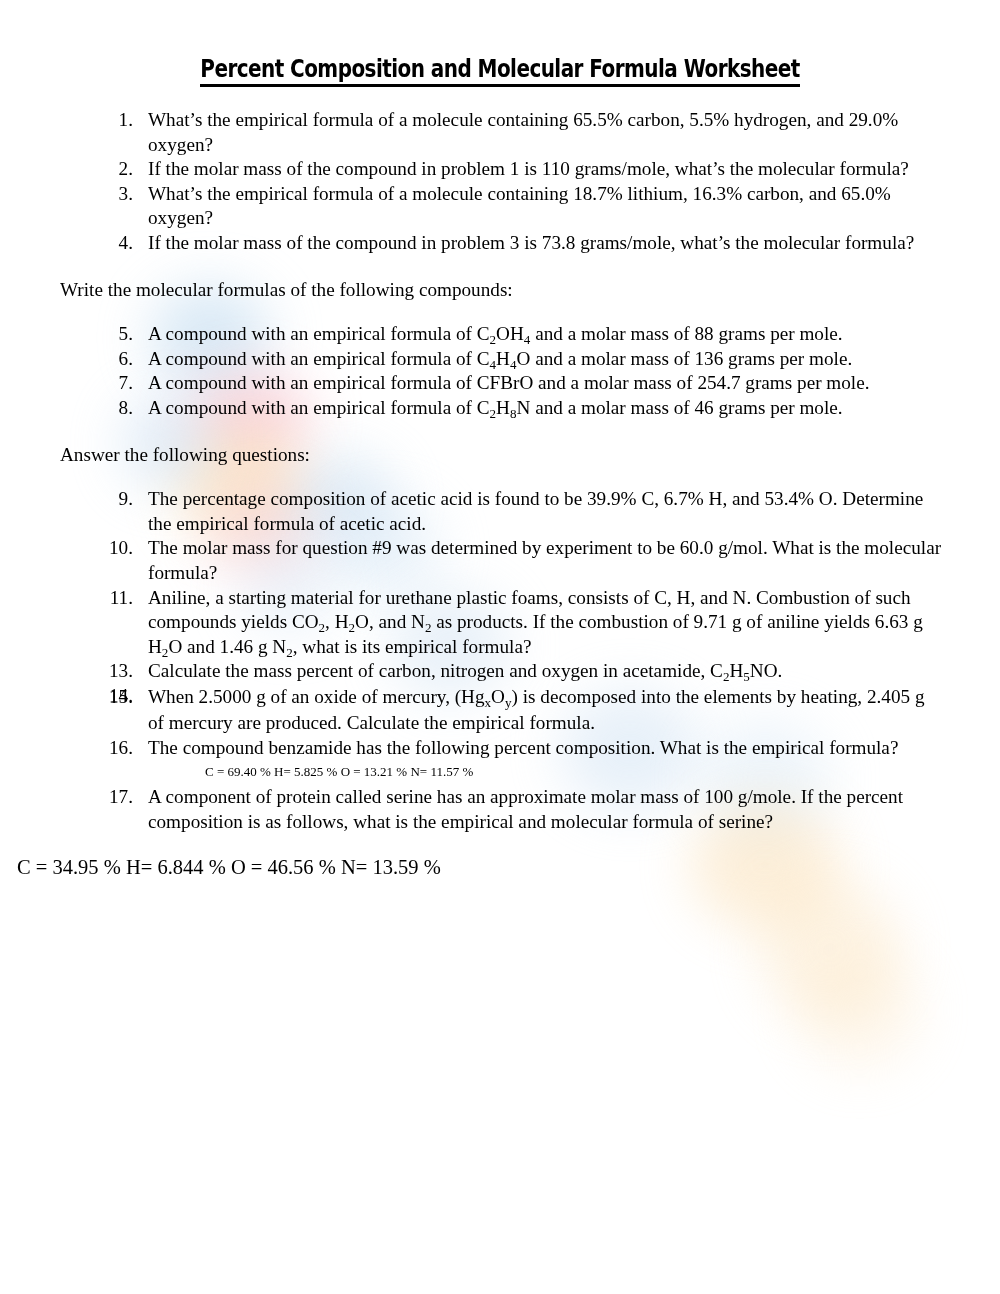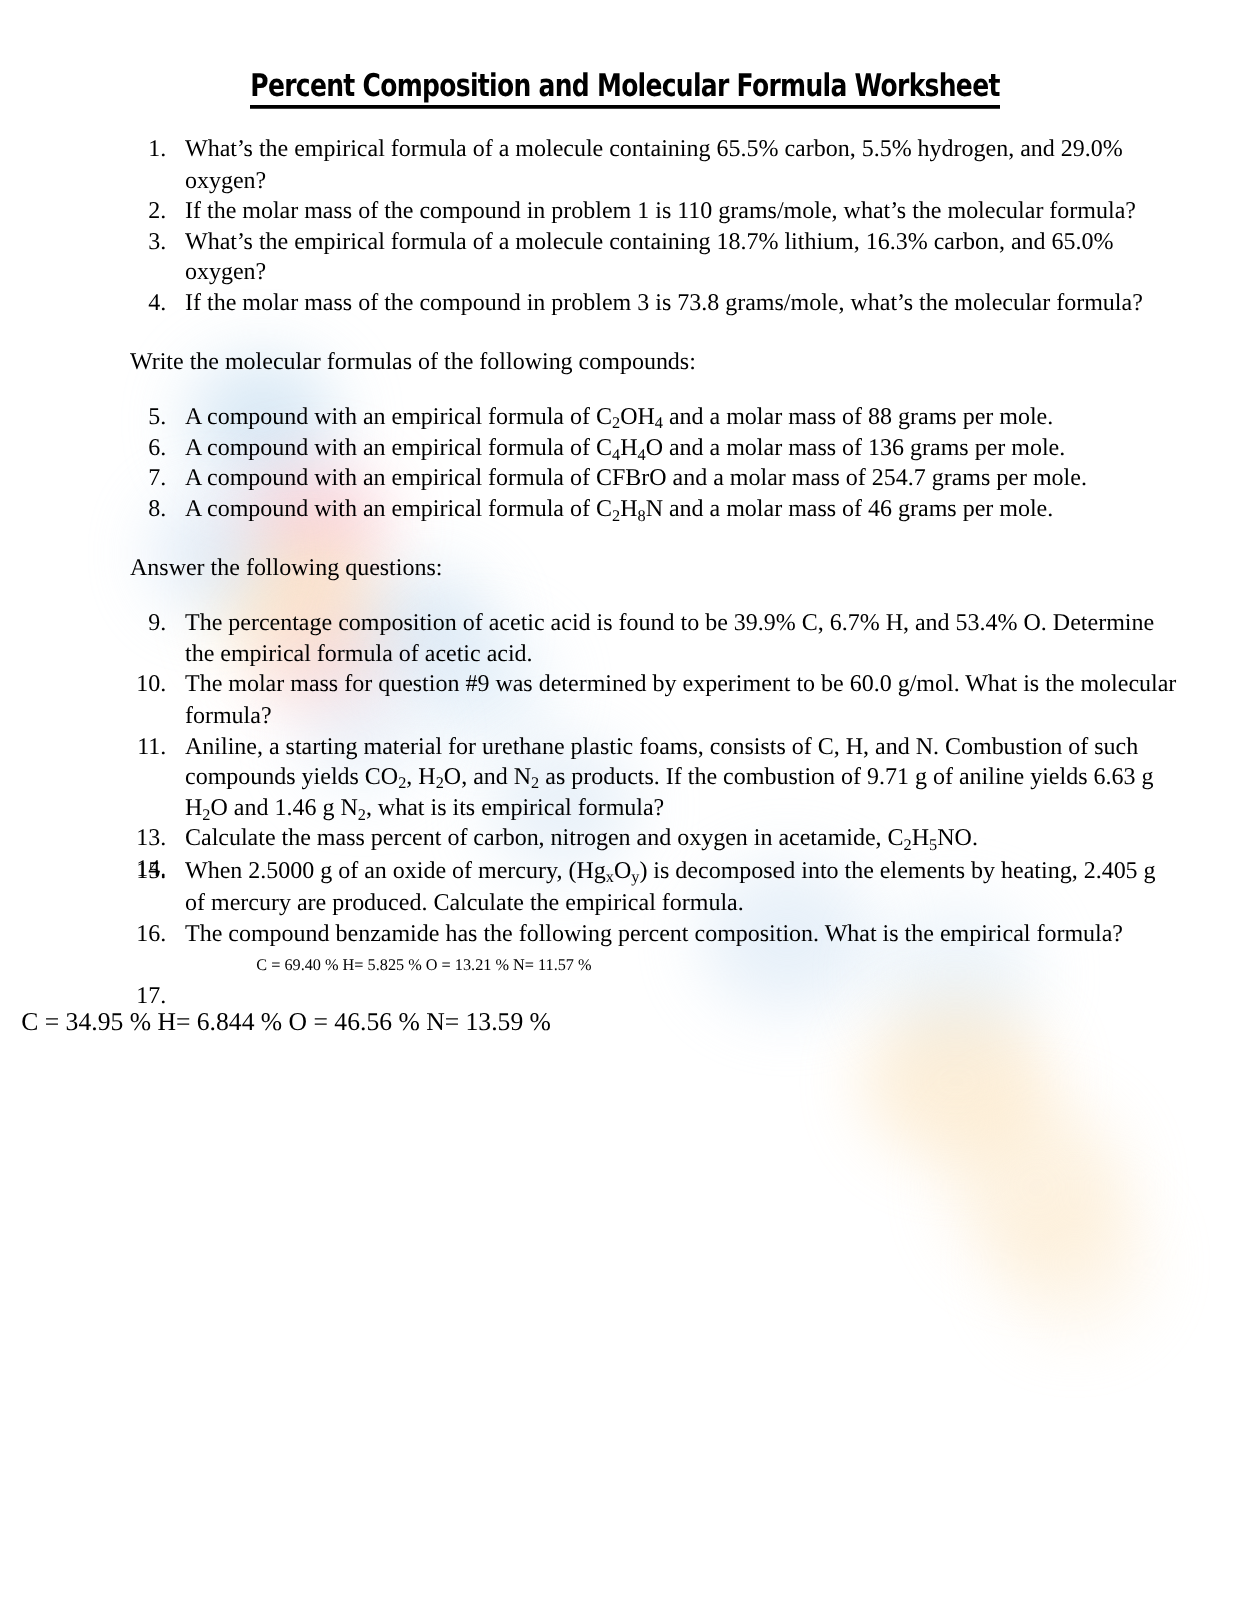--- a/index.html
+++ b/index.html
@@ -87,21 +87,21 @@
     width: 45px;
     text-align: right;
     font-size: 19.2px;
   }
 
   
   li.just { text-align: justify; text-justify: inter-word; }
   li.just > .txt { display: block; font-family: Liberation Serif, serif; }
 
   .section-head {
-    margin: 0 0 0 104px;
+    margin: 0 0 0 60px;
     font-size: 19.2px;
     line-height: 24.6px;
   }
   .gap-md { height: 20px; }
   .gap-lg { height: 22px; }
 
   sub {
     font-size: 0.68em;
     vertical-align: -0.28em;
     line-height: 0;
@@ -232,20 +232,21 @@
         <span class="num">16.</span>
         <span class="txt">The compound benzamide has the following percent composition. What is the empirical formula?</span>
       </li>
     </ol>
 
     <div class="formula-line">C = 69.40 %  H= 5.825 %  O = 13.21 %  N= 11.57 %</div>
 
     <ol class="qlist">
       <li class="just">
         <span class="num">17.</span>
+        <span class="txt">A component of protein called serine has an approximate molar mass of 100 g/mole. If the percent composition is as follows, what is the empirical and molecular formula of serine?</span>
       </li>
     </ol>
 
     <div class="gap-md"></div>
 
     <div class="formula-line big">C = 34.95 %  H= 6.844 %  O = 46.56 %  N= 13.59 %</div>
 
   </div>
 </div>
 

